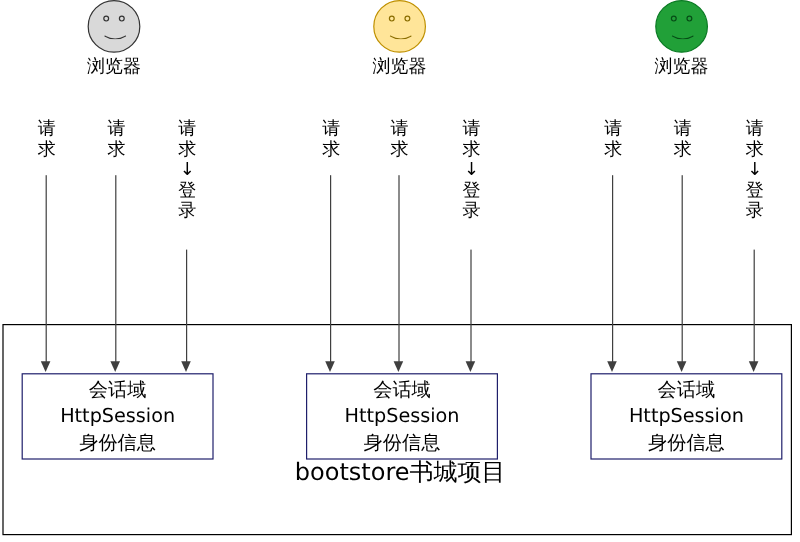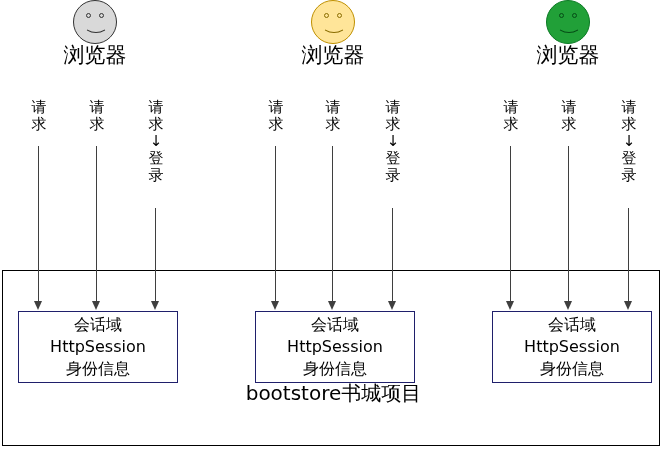--- a/index.html
+++ b/index.html
@@ -50,21 +50,21 @@
     border-right-color: transparent;
     border-radius: 0 0 50% 50%;
     box-sizing: border-box;
   }
 
   
   .browser-label {
     position: absolute;
     width: 120px;
     text-align: center;
-    font-size: 21px;
+    font-size: 15px;
     line-height: 18px;
     color: #000;
   }
 
   
   .vlabel {
     position: absolute;
     width: 18px;
     text-align: center;
     font-size: 15px;

